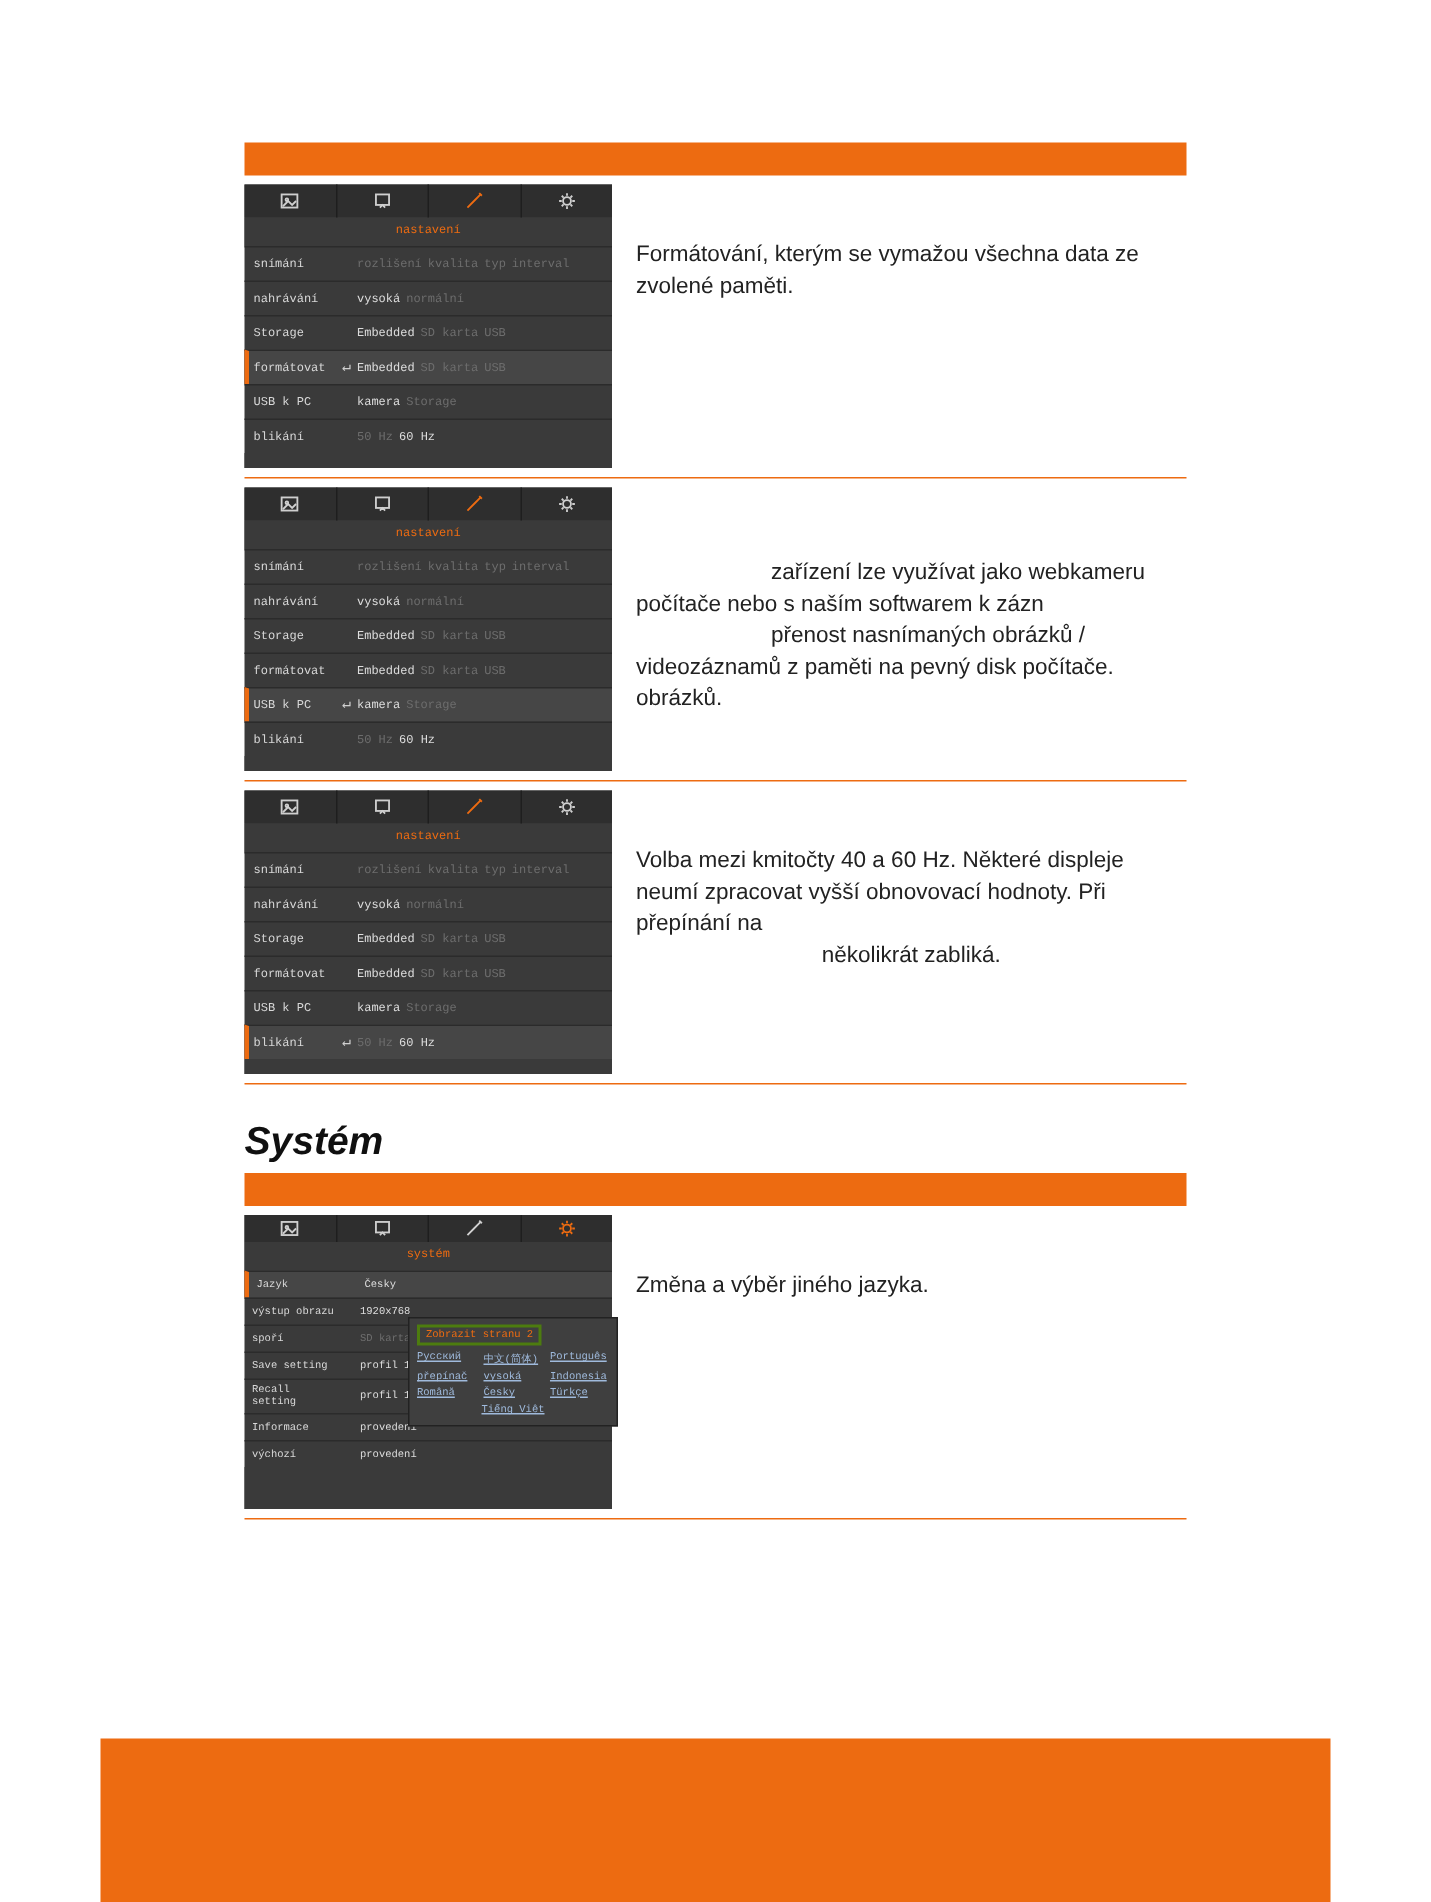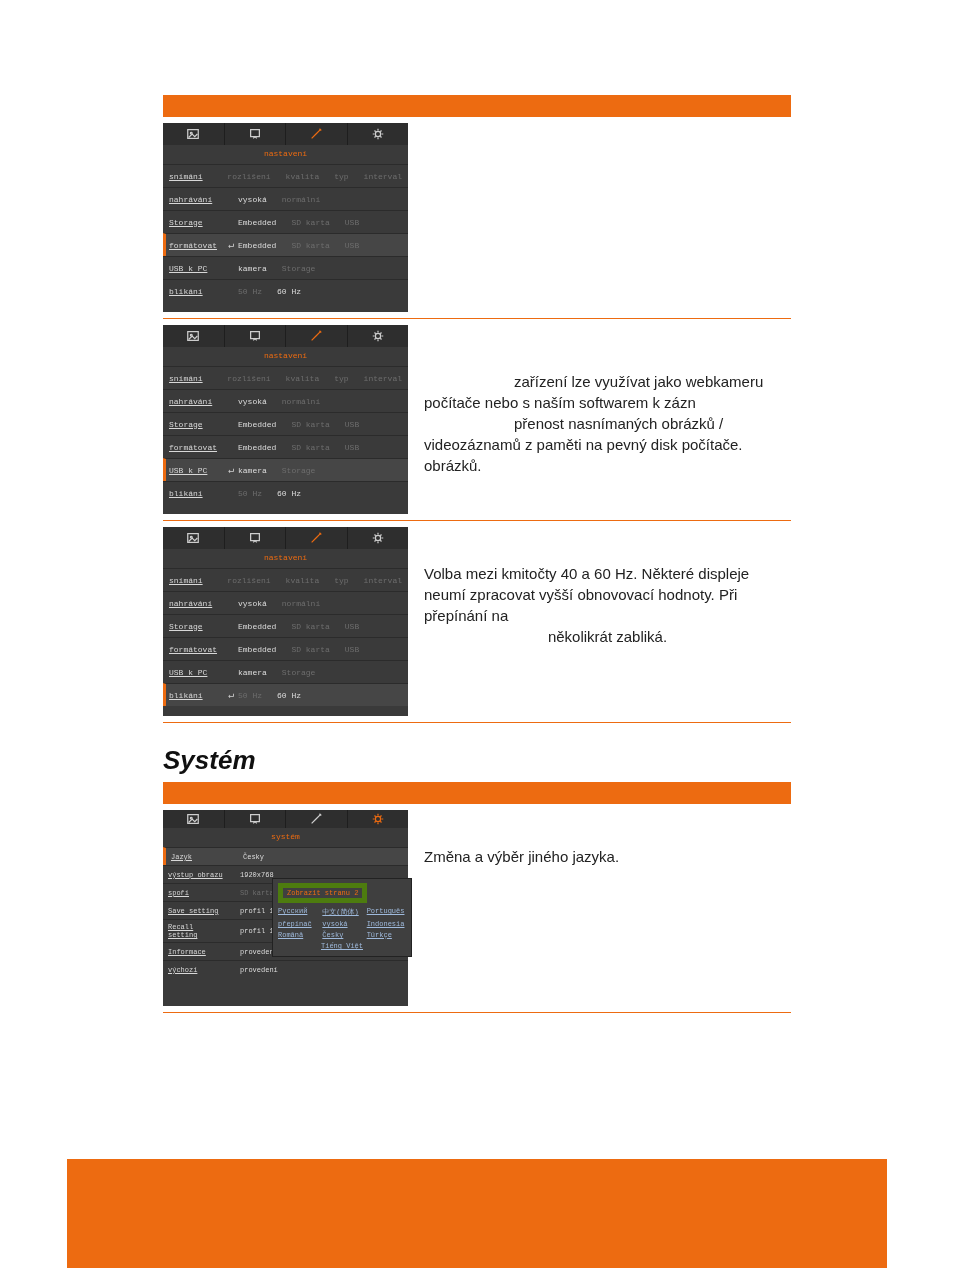--- a/index.html
+++ b/index.html
@@ -89,31 +89,30 @@
     gap: 0;
   }
   .menu-row.selected {
     border-left: 3px solid #ed6b11;
     padding-left: 3px;
     background: #464646;
   }
   .menu-row .label {
     width: 55px;
     color: #d8d8d8;
-    text-decoration: underline;
   }
   .menu-row .arrow {
     width: 14px;
     text-align: center;
     color: #cfcfcf;
     font-size: 10px;
   }
   .menu-row .opts {
     display: flex;
-    gap: 15px;
+    gap: 4px;
     flex: 1;
   }
   .menu-row .opts span { color: #6d6d6d; }
   .menu-row .opts span.sel { color: #dddddd; }
   .shot .spacer { height: 10px; background:#3a3a3a; }
 
   
   .shot.compact { font-size: 7px; width: 245px;}
   .shot.compact .tab-strip .tab { height: 18px; }
   .shot.compact .menu-row { padding: 3px 5px; min-height: 11px; }
@@ -124,21 +123,21 @@
     right: -4px;
     top: -24px;
     width: 128px;
     background: #3f3f3f;
     border: 1px solid #222;
     padding: 4px 5px 6px 5px;
     font-size: 7px;
   }
   .popup-title {
     color: #ed6b11;
-    border: 5px solid #4d7c0f;
+    border: 2px solid #4d7c0f;
     display: inline-block;
     padding: 1px 4px;
     margin-bottom: 4px;
   }
   .popup-grid {
     display: grid;
     grid-template-columns: repeat(3, 1fr);
     gap: 3px 5px;
     font-family: Liberation Mono, monospace;
   }
@@ -259,20 +258,21 @@
             <span class="label">blikání</span>
               <span class="arrow"></span>
             <span class="opts">
                 <span>50 Hz</span>
                 <span class="sel">60 Hz</span>
               </span>
           </div>
           <div class="spacer"></div>
         </div>
       </div>
+      <div class="text-col">Formátování, kterým se vymažou všechna data ze zvolené paměti.</div>
     </div>
     <hr class="thin-orange-hr">
 
     <div class="row">
       <div class="shot-col">
         <div class="shot">
           <div class="tab-strip">
             <div class="tab">
                 <svg viewBox="0 0 16 16">
                   <rect x="2" y="3" width="12" height="10"></rect>

